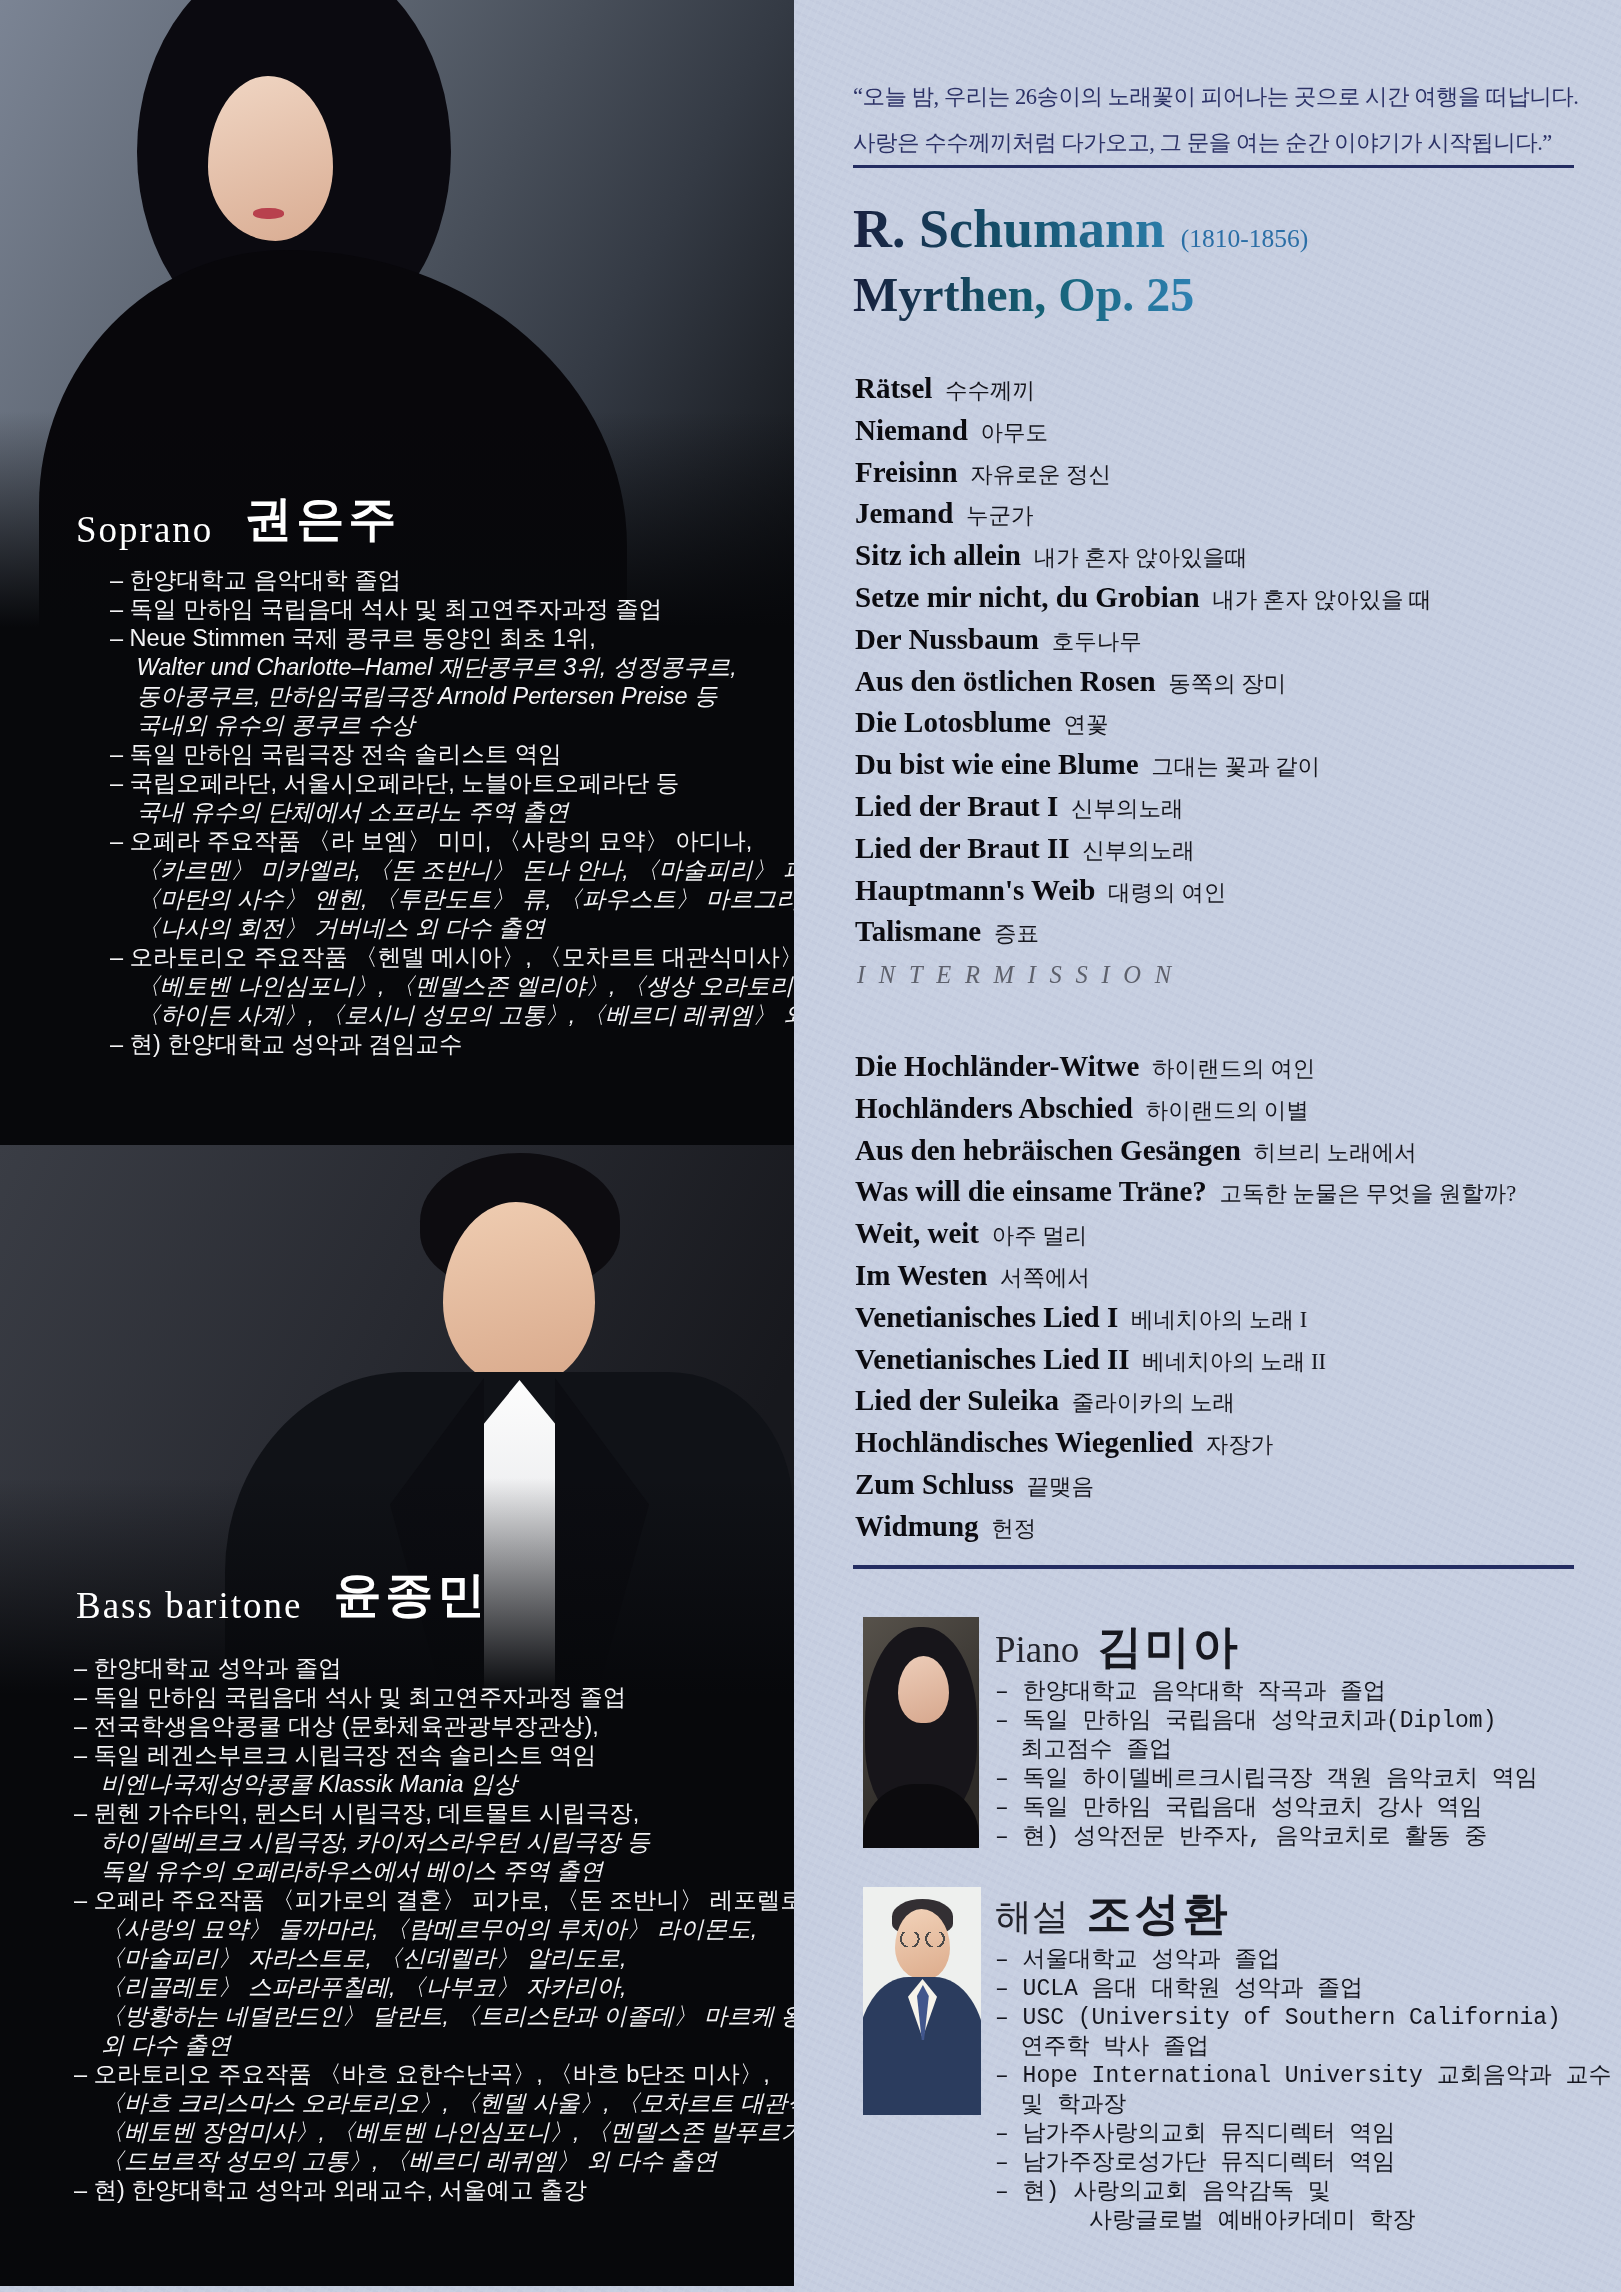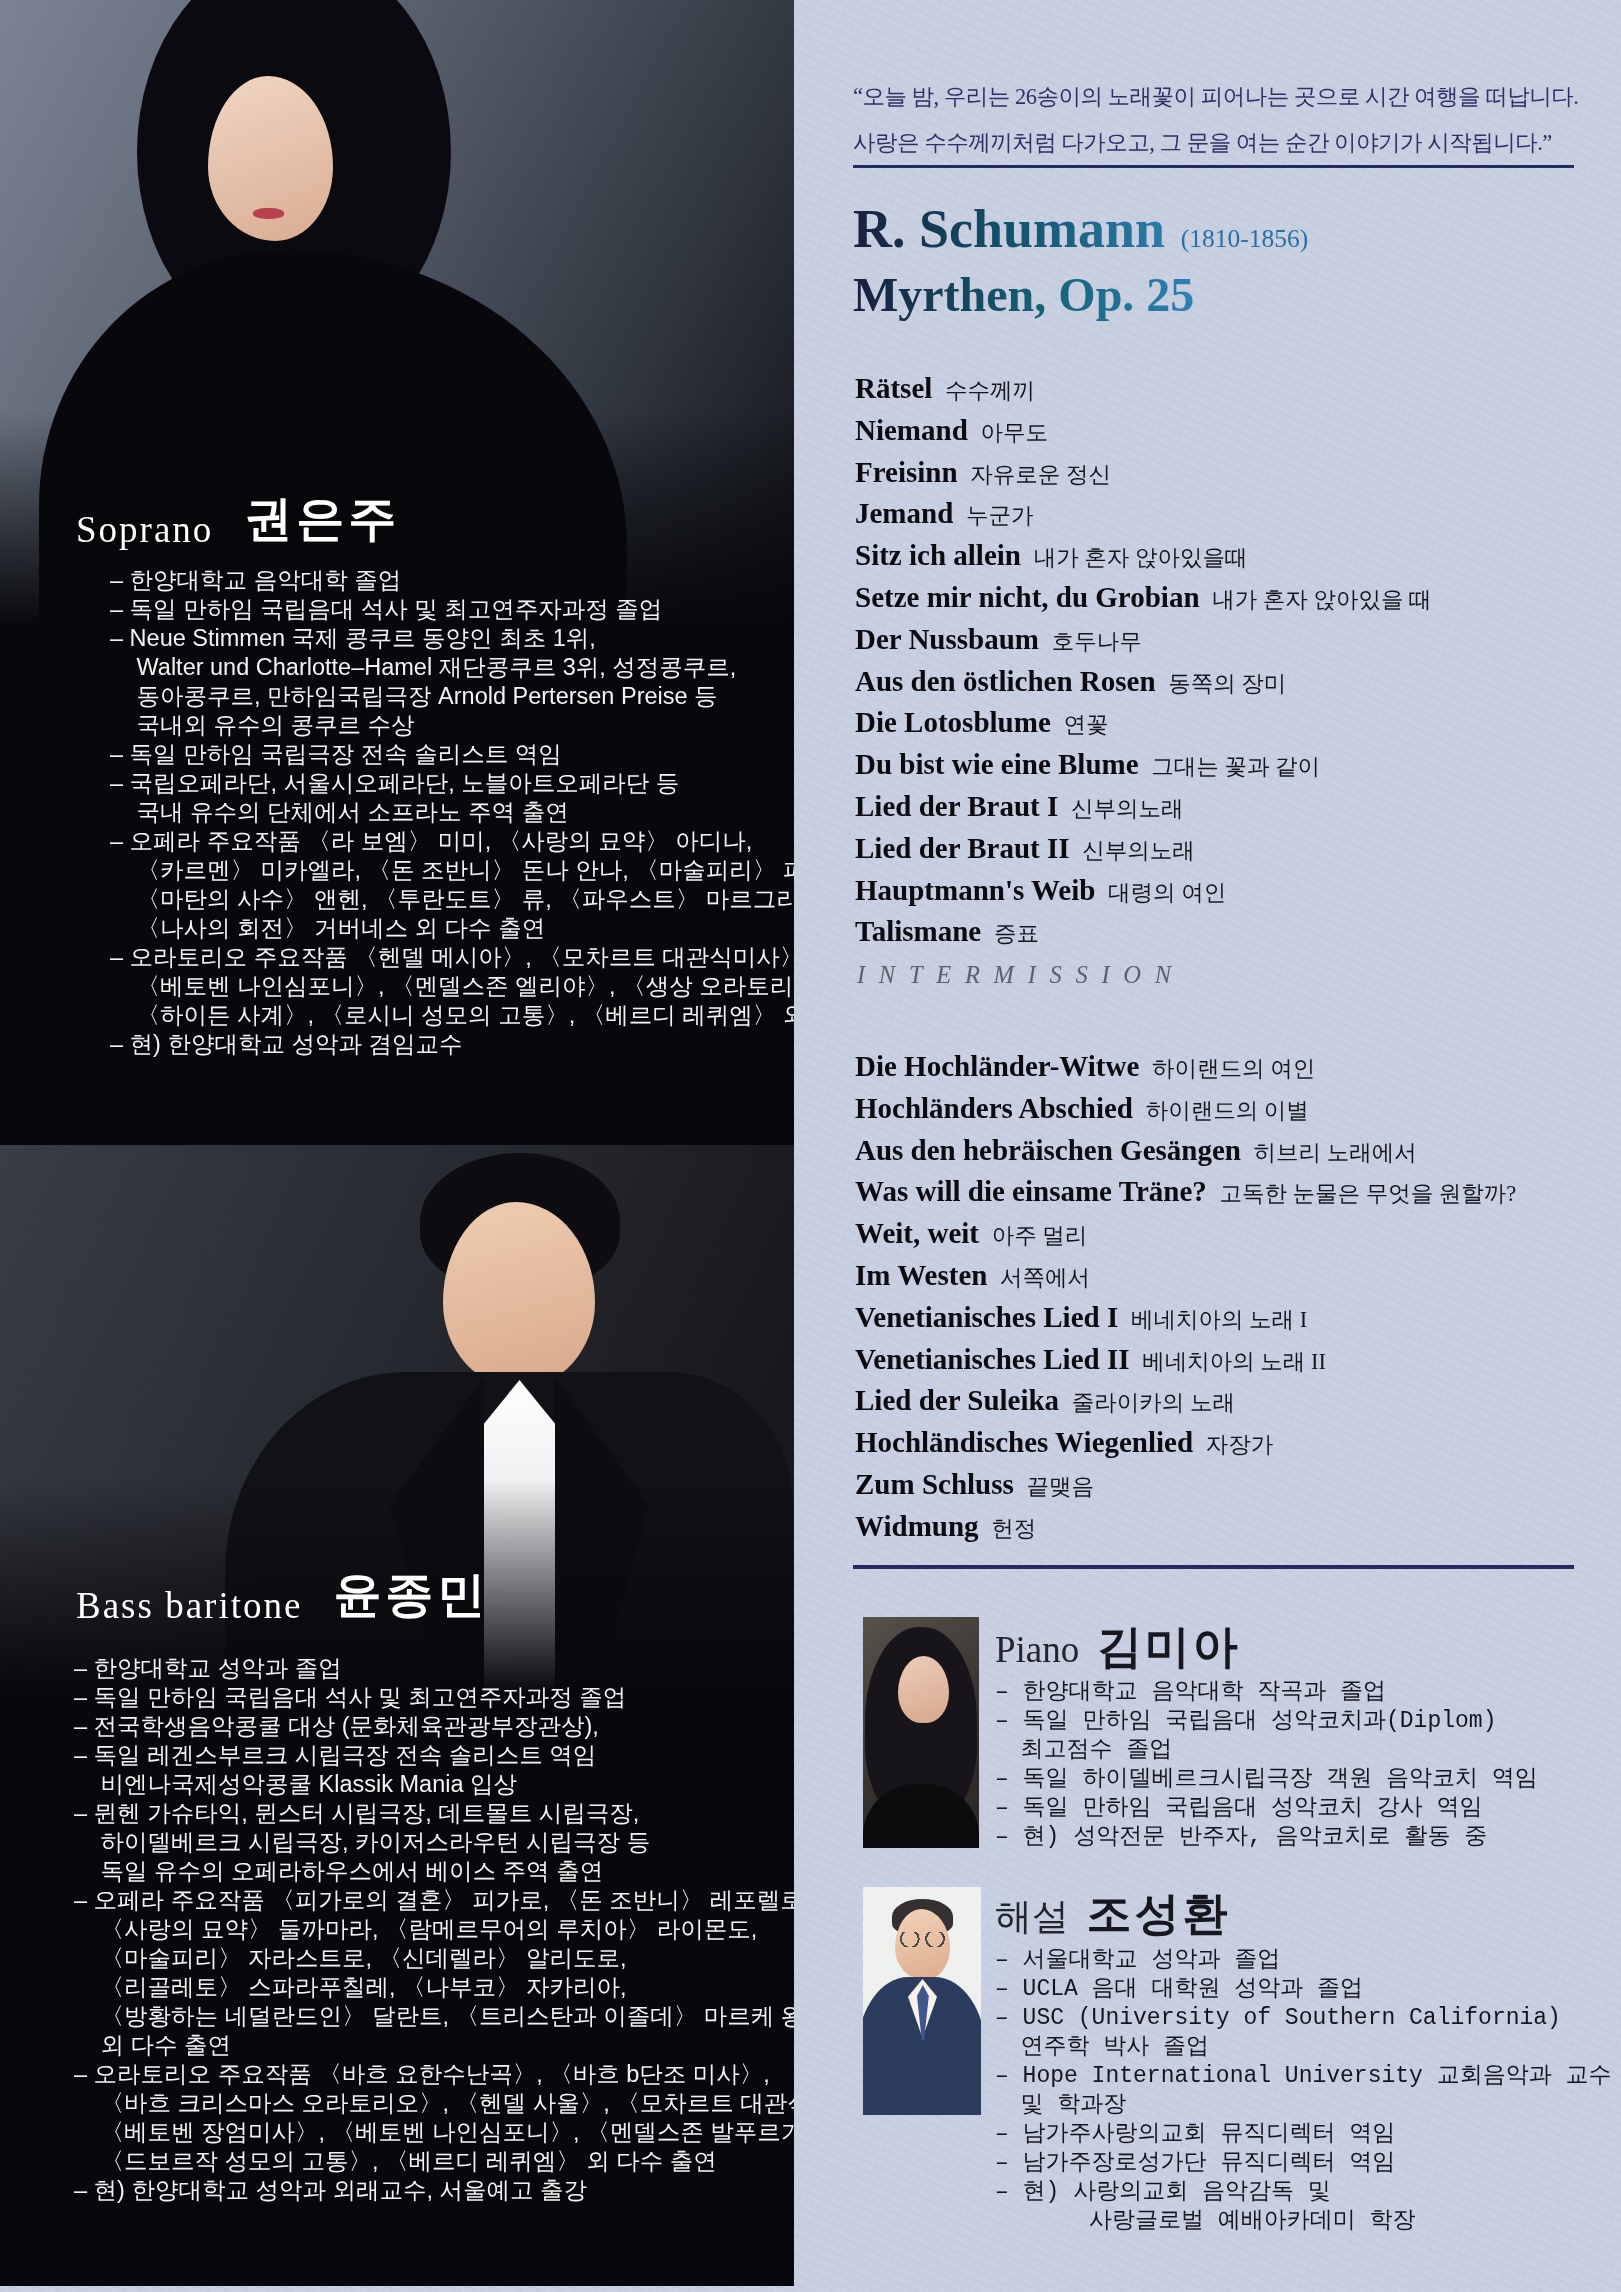--- a/index.html
+++ b/index.html
@@ -34,21 +34,21 @@
   .bb-lapel-l{left:390px;top:233px;width:94px;height:316px;background:#0c0d12;
     clip-path:polygon(100% 0,0 40%,55% 100%,100% 100%);}
   .bb-lapel-r{left:555px;top:233px;width:94px;height:316px;background:#0c0d12;
     clip-path:polygon(0 0,100% 40%,45% 100%,0 100%);}
   .name-line{position:absolute;display:flex;align-items:flex-end;gap:31px;color:#ffffff;white-space:nowrap;}
   .name-role{font-size:37px;letter-spacing:2px;}
   .name-kr{font-size:48px;font-weight:700;letter-spacing:3.9px;}
   .bio{position:absolute;width:702px;font-family:"Liberation Sans","DejaVu Sans",sans-serif;
        font-size:23.5px;line-height:29px;color:#f3f3f5;}
   .bio .row{white-space:nowrap;}
-  .bio .i1{padding-left:26.5px;}
+  .bio .i1{padding-left:26.5px;font-style:italic;}
   .sop-name{left:76px;top:487px;}
   .sop-bio{left:74px;top:566px;margin-left:36px;}
   .bass-name{left:76px;top:1563px;}
   .bass-bio{left:74px;top:1654px;}
   
   .right-col{position:absolute;left:794px;top:0;width:827px;height:2293px;}
   .quote{position:absolute;left:59px;top:74px;width:755px;color:#2b3166;
          font-size:22.5px;line-height:46px;letter-spacing:-0.5px;white-space:nowrap;}
   .rule{position:absolute;left:59px;width:721px;height:2.9px;background:#232c61;}
   .rule-1{top:165px;}

